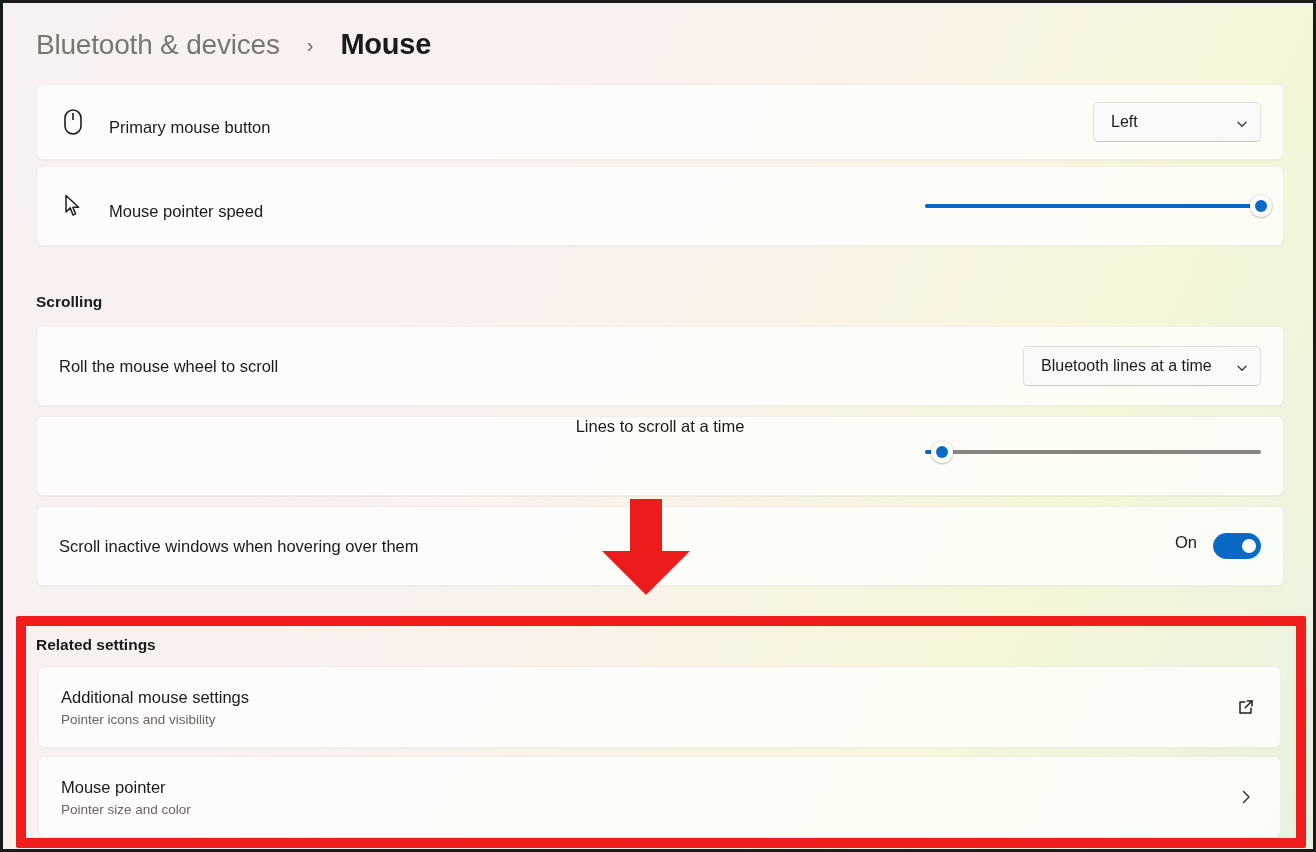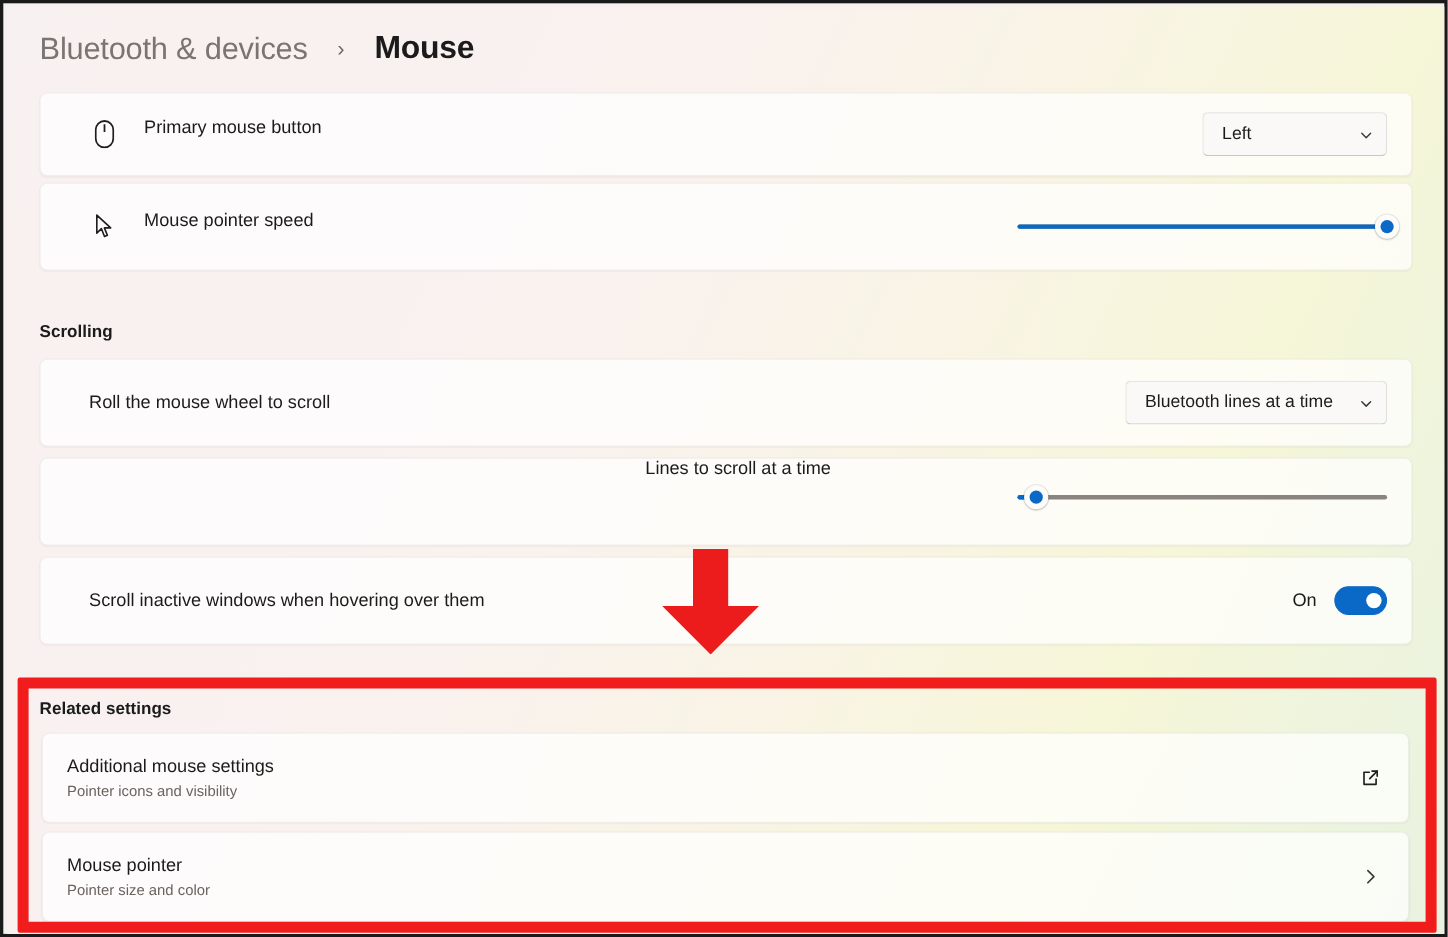--- a/index.html
+++ b/index.html
@@ -80,41 +80,40 @@
     background: rgba(255,255,255,0.72);
     border: 1px solid rgba(0,0,0,0.055);
     border-radius: 7px;
     box-shadow: 0 1px 1px rgba(0,0,0,0.035);
     display: flex;
     align-items: center;
     padding: 0 22px;
   }
   .card-left {
     display: flex;
-    align-items: flex-start;
+    align-items: flex-end;
     gap: 22px;
     flex: 0 0 auto;
-    margin-left: 22px;
   }
   .card-icon {
     width: 28px;
     height: 30px;
     display: flex;
     align-items: center;
     justify-content: center;
     flex: 0 0 28px;
   }
   .row-label {
     font-size: 16.5px;
     color: #1c1b1a;
   }
   .card-right {
     margin-left: auto;
     display: flex;
-    align-items: center;
+    align-items: flex-start;
     gap: 16px;
   }
 
   
   .combo {
     height: 40px;
     box-sizing: border-box;
     background: #fbf9f7;
     border: 1px solid rgba(0,0,0,0.10);
     border-bottom-color: rgba(0,0,0,0.20);

